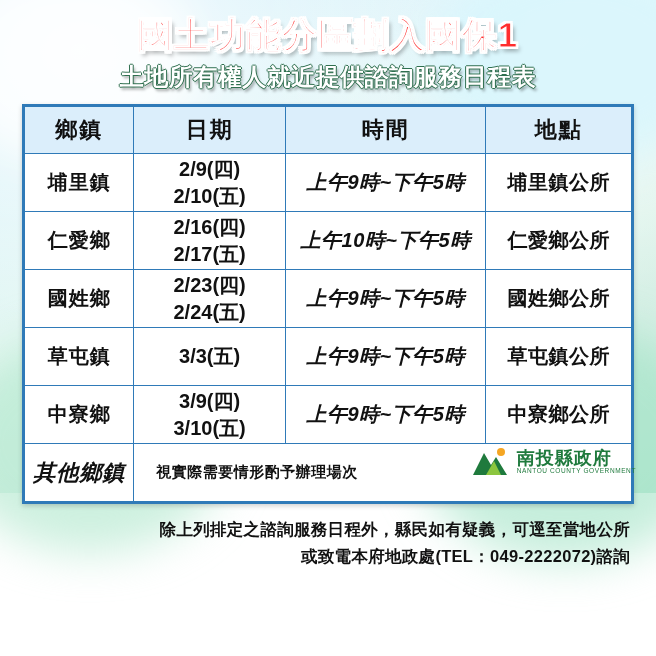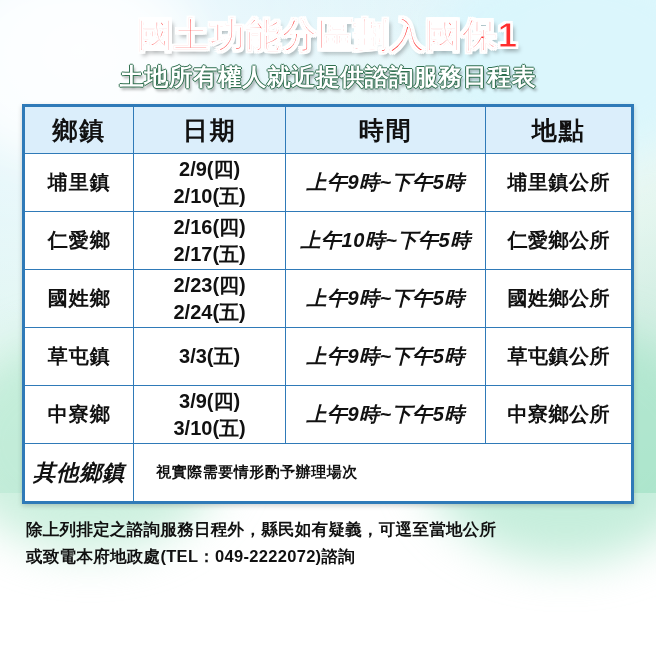--- a/index.html
+++ b/index.html
@@ -77,21 +77,21 @@
   }
   table.schedule th,
   table.schedule td {
     border: 1.5px solid #2f7ab8;
     text-align: center;
     vertical-align: middle;
     color: #111111;
   }
   table.schedule thead th {
     background: #dbeefb;
-    font-size: 25px;
+    font-size: 22px;
     font-weight: bold;
     height: 44px;
     letter-spacing: 2px;
   }
   table.schedule tbody td {
     height: 55px;
     font-size: 20px;
     font-weight: bold;
     background: #ffffff;
   }
@@ -116,21 +116,21 @@
 
   .footnote {
     position: relative;
     margin: 12px 26px 0 26px;
     font-size: 16.5px;
     font-weight: bold;
     color: #111111;
     line-height: 1.65;
     letter-spacing: 0.3px;
   }
-  .footnote .fn-line { display: block; }
+  .footnote .fn-line { display: block; text-align: right; }
 
   .logo {
     position: absolute;
     right: 20px;
     bottom: 14px;
     display: flex;
     align-items: center;
     gap: 7px;
   }
   .logo-mark {
@@ -236,13 +236,26 @@
         </tr>
       </tbody>
     </table>
   </div>
 
   <div class="footnote">
     <span class="fn-line">除上列排定之諮詢服務日程外，縣民如有疑義，可逕至當地公所</span>
     <span class="fn-line">或致電本府地政處(TEL：049-2222072)諮詢</span>
   </div>
 
+  <div class="logo">
+    <div class="logo-mark">
+      <svg viewBox="0 0 40 34" width="40" height="34" aria-hidden="true">
+        <path d="M3 30 L14 8 L21 20 L26 12 L37 30 Z" fill="#1f7a3d"></path>
+        <path d="M16 30 L24 16 L31 30 Z" fill="#8cc63f"></path>
+        <circle cx="31" cy="7" r="4" fill="#f5a623"></circle>
+      </svg>
+    </div>
+    <div class="logo-text">
+      <span class="logo-cn">南投縣政府</span>
+      <span class="logo-en">NANTOU COUNTY GOVERNMENT</span>
+    </div>
+  </div>
 </div>
 
 </body></html>

